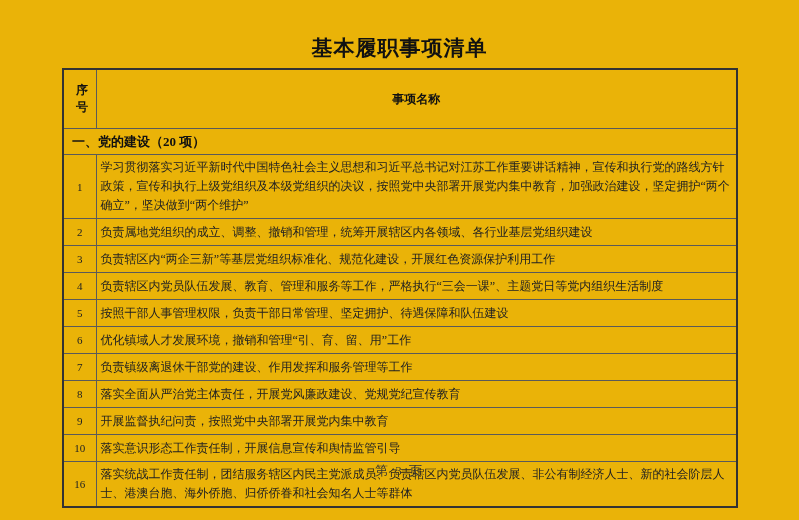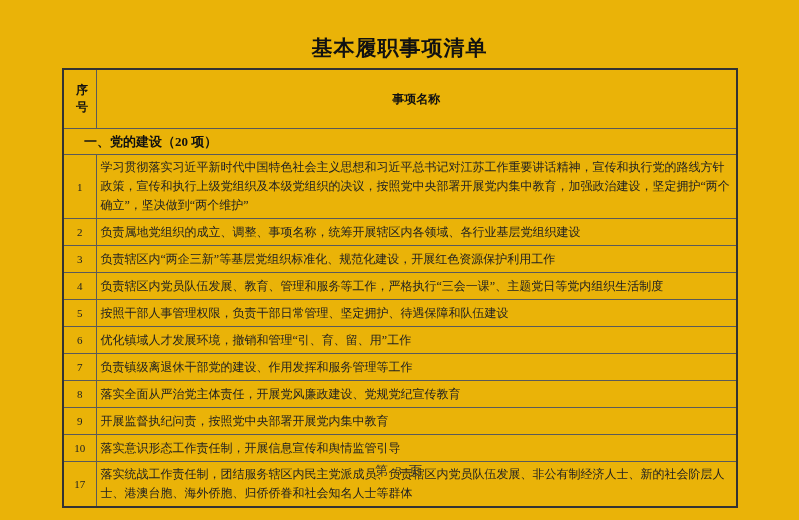--- a/index.html
+++ b/index.html
@@ -50,21 +50,21 @@
     font-weight: bold;
     text-align: center;
     color: #111111;
     padding: 12px;
   }
   tr.section-row td {
     height: 26px;
     font-size: 13px;
     font-weight: bold;
     text-align: left;
-    padding: 0 20px;
+    padding: 0 8px;
     color: #111111;
   }
   tbody td.cell-index {
     height: 27px;
     text-align: center;
     font-size: 11px;
     padding: 0;
     color: #222222;
   }
   tbody td.cell-name {
@@ -107,21 +107,21 @@
     <tbody id="table-body">
       <tr class="section-row">
         <td colspan="2">一、党的建设（20 项）</td>
       </tr>
     <tr>
           <td class="cell-index">1</td>
           <td class="cell-name">学习贯彻落实习近平新时代中国特色社会主义思想和习近平总书记对江苏工作重要讲话精神，宣传和执行党的路线方针政策，宣传和执行上级党组织及本级党组织的决议，按照党中央部署开展党内集中教育，加强政治建设，坚定拥护“两个确立”，坚决做到“两个维护”</td>
         </tr>
         <tr>
           <td class="cell-index">2</td>
-          <td class="cell-name">负责属地党组织的成立、调整、事项名称，统筹开展辖区内各领域、各行业基层党组织建设</td>
+          <td class="cell-name">负责属地党组织的成立、调整、撤销和管理，统筹开展辖区内各领域、各行业基层党组织建设</td>
         </tr>
         <tr>
           <td class="cell-index">3</td>
           <td class="cell-name">负责辖区内“两企三新”等基层党组织标准化、规范化建设，开展红色资源保护利用工作</td>
         </tr>
         <tr>
           <td class="cell-index">4</td>
           <td class="cell-name">负责辖区内党员队伍发展、教育、管理和服务等工作，严格执行“三会一课”、主题党日等党内组织生活制度</td>
         </tr>
         <tr>
@@ -142,21 +142,21 @@
         </tr>
         <tr>
           <td class="cell-index">9</td>
           <td class="cell-name">开展监督执纪问责，按照党中央部署开展党内集中教育</td>
         </tr>
         <tr>
           <td class="cell-index">10</td>
           <td class="cell-name">落实意识形态工作责任制，开展信息宣传和舆情监管引导</td>
         </tr>
         <tr>
-          <td class="cell-index">17</td>
+          <td class="cell-index">16</td>
           <td class="cell-name">落实统战工作责任制，团结服务辖区内民主党派成员、负责辖区内党员队伍发展、非公有制经济人士、新的社会阶层人士、港澳台胞、海外侨胞、归侨侨眷和社会知名人士等群体</td>
         </tr>
       </tbody>
   </table>
 
   <div class="page-footer">第 3 页</div>
 
 </div>
 
 </body></html>

